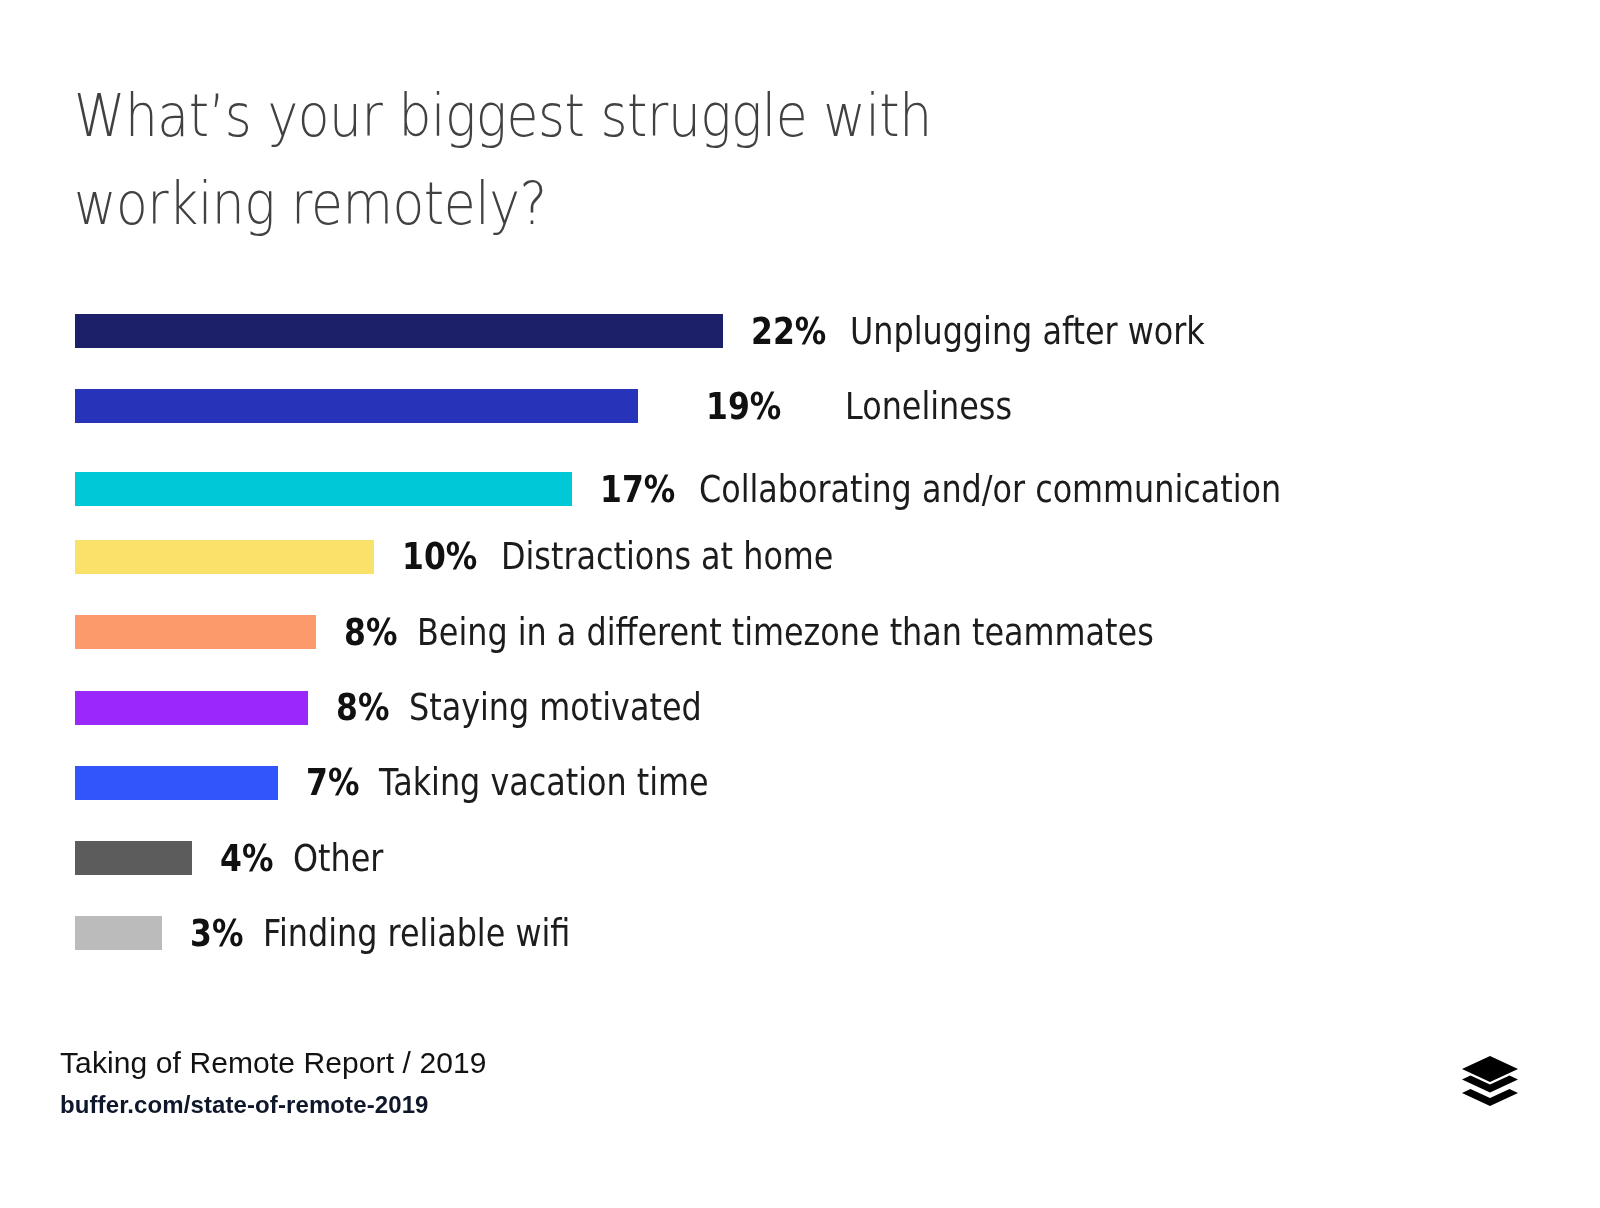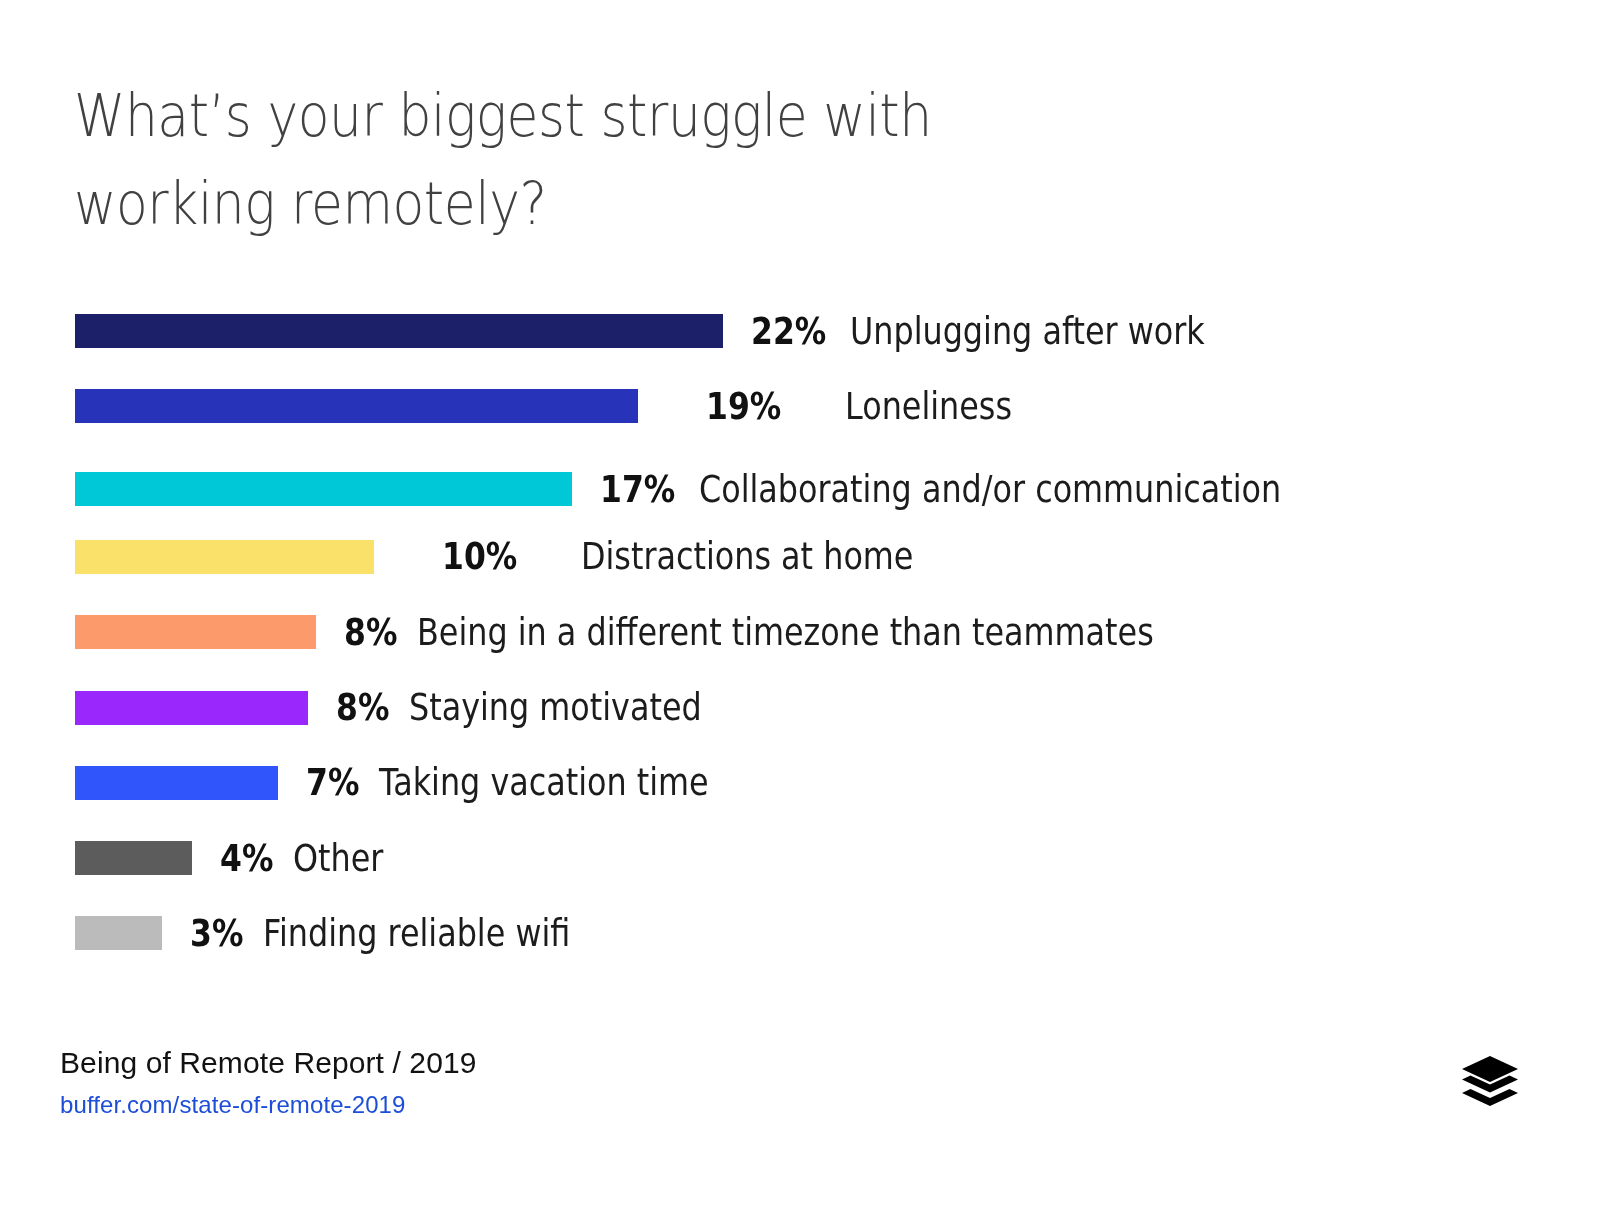--- a/index.html
+++ b/index.html
@@ -97,22 +97,22 @@
     font-weight: 400;
     color: #121212;
     letter-spacing: 0.1px;
   }
   .footer-line1 b {
     font-weight: 400;
   }
   .footer-line2 {
     font-family: "Liberation Sans", sans-serif;
     font-size: 24px;
-    font-weight: 400;
-    color: #1d4ed8;
+    font-weight: 700;
+    color: #0f172a;
     margin-top: 11px;
     letter-spacing: 0.1px;
   }
 
   
   .brand-logo {
     position: absolute;
     left: 1462px;
     top: 1056px;
     width: 56px;
@@ -136,21 +136,21 @@
       <div class="bar-row" style="top: 389.3px; gap: 40px;">
         <div class="bar-fill" style="width: 563px; background: rgb(39, 51, 184);"></div>
         <span class="bar-pct">19%</span>
         <span class="bar-label">Loneliness</span>
       </div>
       <div class="bar-row" style="top: 472px;">
         <div class="bar-fill" style="width: 497px; background: rgb(0, 200, 215);"></div>
         <span class="bar-pct">17%</span>
         <span class="bar-label">Collaborating and/or communication</span>
       </div>
-      <div class="bar-row" style="top: 539.9px; gap: 40px;">
+      <div class="bar-row" style="top: 539.9px;">
         <div class="bar-fill" style="width: 299px; background: rgb(250, 225, 106);"></div>
         <span class="bar-pct">10%</span>
         <span class="bar-label">Distractions at home</span>
       </div>
       <div class="bar-row" style="top: 615.2px;">
         <div class="bar-fill" style="width: 241px; background: rgb(253, 154, 108);"></div>
         <span class="bar-pct">8%</span>
         <span class="bar-label">Being in a different timezone than teammates</span>
       </div>
       <div class="bar-row" style="top: 690.5px;">
@@ -170,21 +170,21 @@
       </div>
       <div class="bar-row" style="top: 916.4px;">
         <div class="bar-fill" style="width: 87px; background: rgb(187, 187, 187);"></div>
         <span class="bar-pct">3%</span>
         <span class="bar-label">Finding reliable wifi</span>
       </div>
     </div>
 
   <div class="footer">
     <div class="footer-line1">
-      <span>Being of Remote Report / </span><b>2019</b>
+      <span>Taking of Remote Report / </span><b>2019</b>
     </div>
     <div class="footer-line2">buffer.com/state-of-remote-2019</div>
   </div>
 
   <div class="brand-logo">
     <svg viewBox="0 0 56 52" width="56" height="52" aria-hidden="true">
       <polygon points="28,0 56,13 28,26 0,13" fill="#000000"></polygon>
       <polygon points="0,23.5 8.5,19.5 28,28.5 47.5,19.5 56,23.5 28,36.5" fill="#000000"></polygon>
       <polygon points="0,37 8.5,33 28,42 47.5,33 56,37 28,50" fill="#000000"></polygon>
     </svg>

